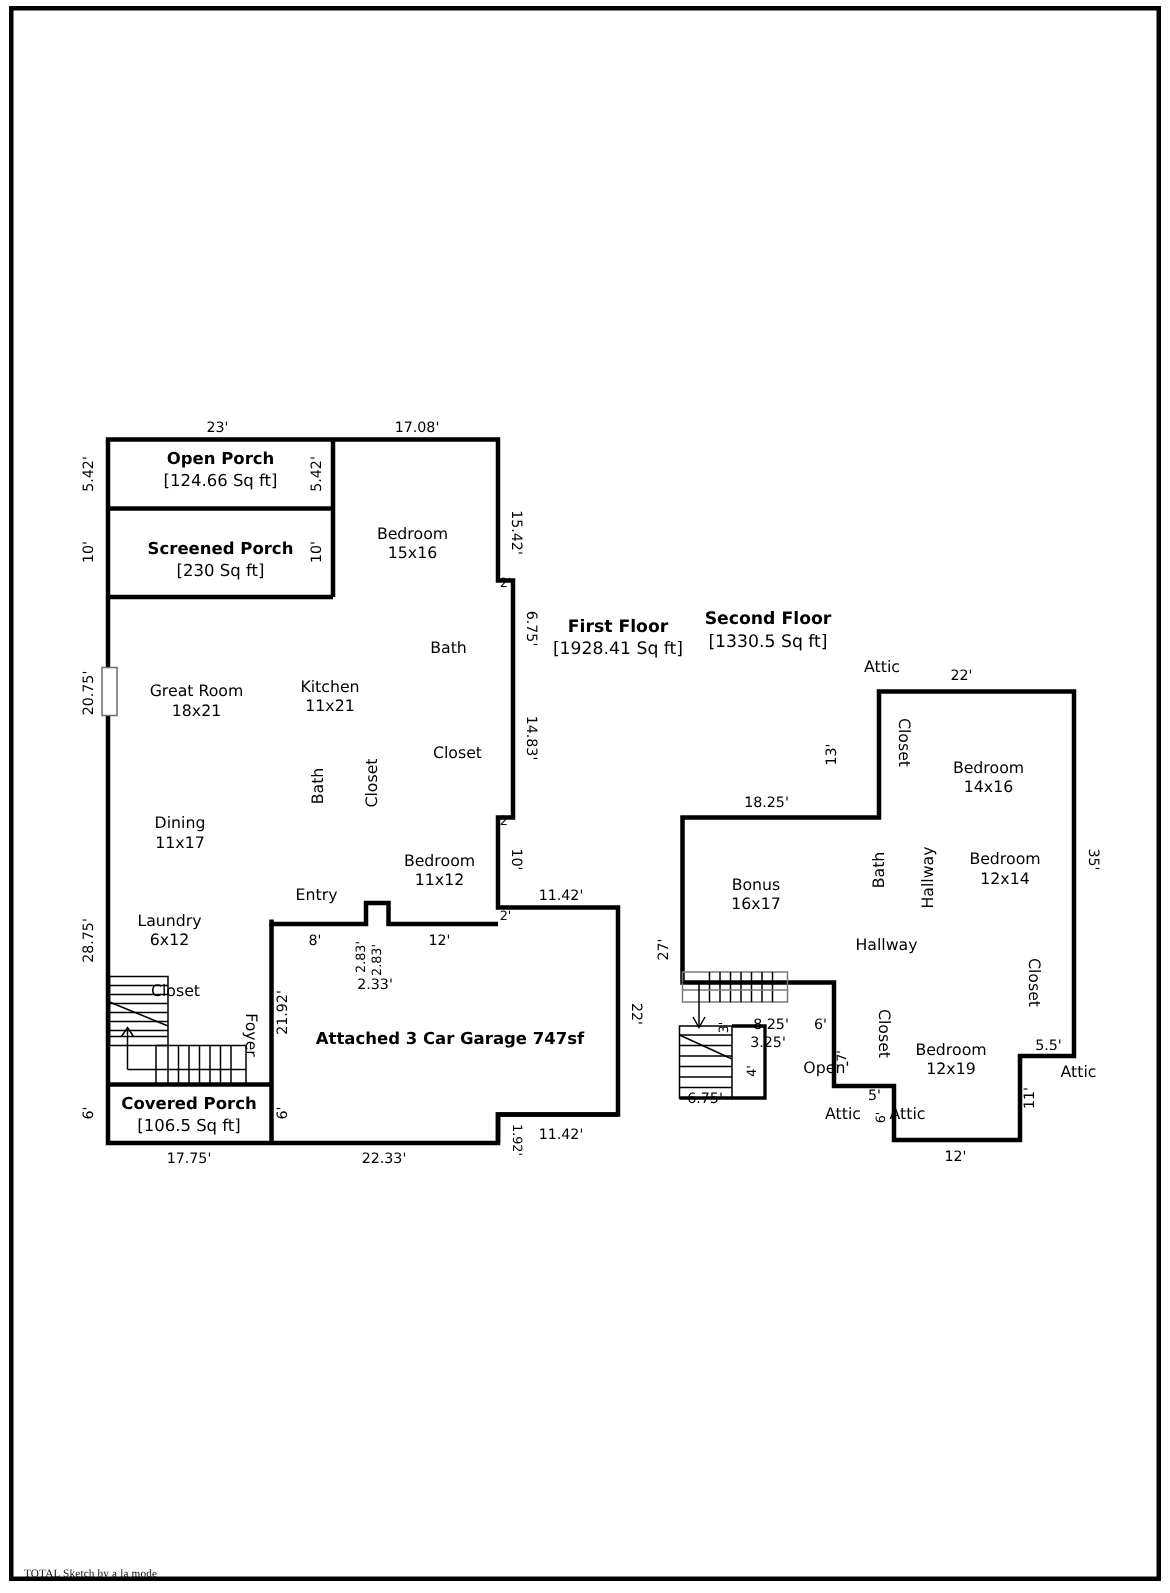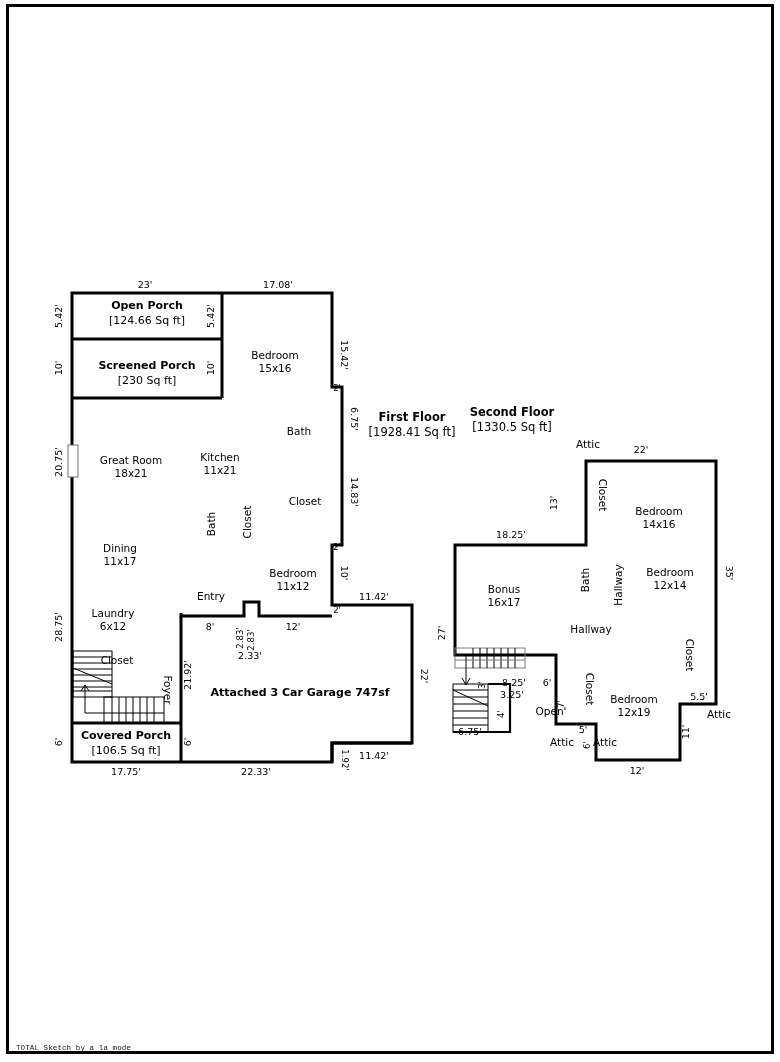--- a/index.html
+++ b/index.html
@@ -35,21 +35,21 @@
     width: 780px;
     height: 1062px;
   }
   .footer-credit {
     position: absolute;
     left: 16px;
     top: 1044px;
     font-size: 7.5px;
     color: #111;
     letter-spacing: 0.1px;
-    font-family: Liberation Mono, monospace;
+    font-family: Liberation Serif, serif;
   }
   
   text {
     font-family: "DejaVu Sans", "Liberation Sans", sans-serif;
     fill: #000000;
   }
   .floor-title {
     font-size: 11.5px;
     font-weight: bold;
   }

